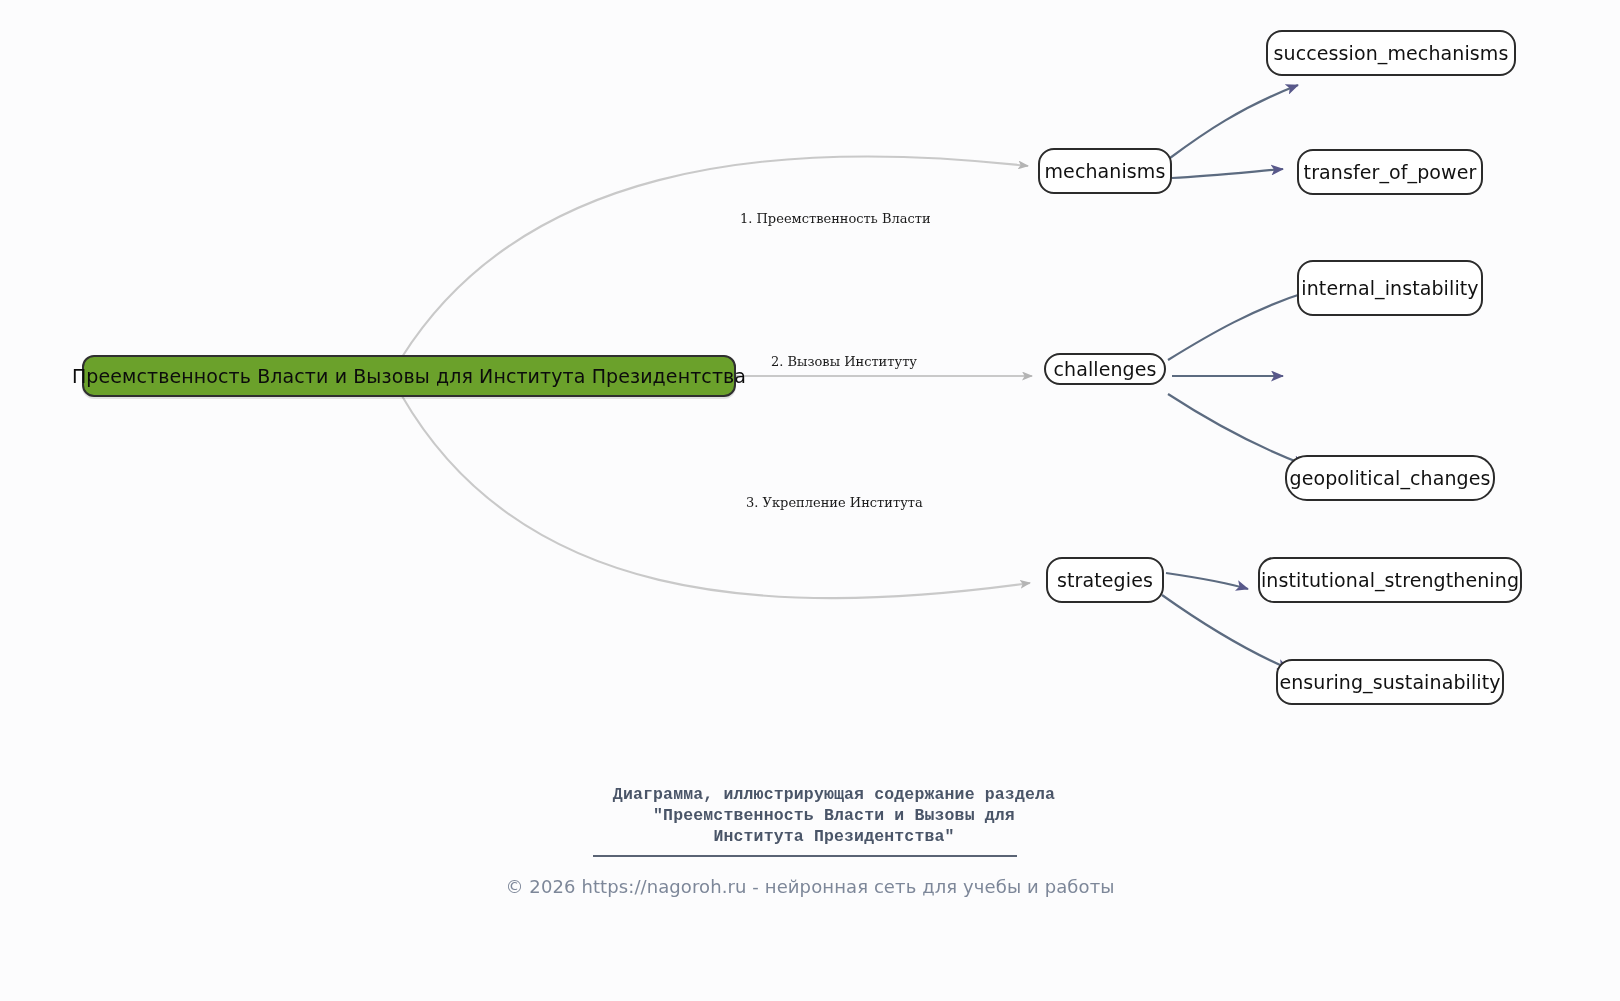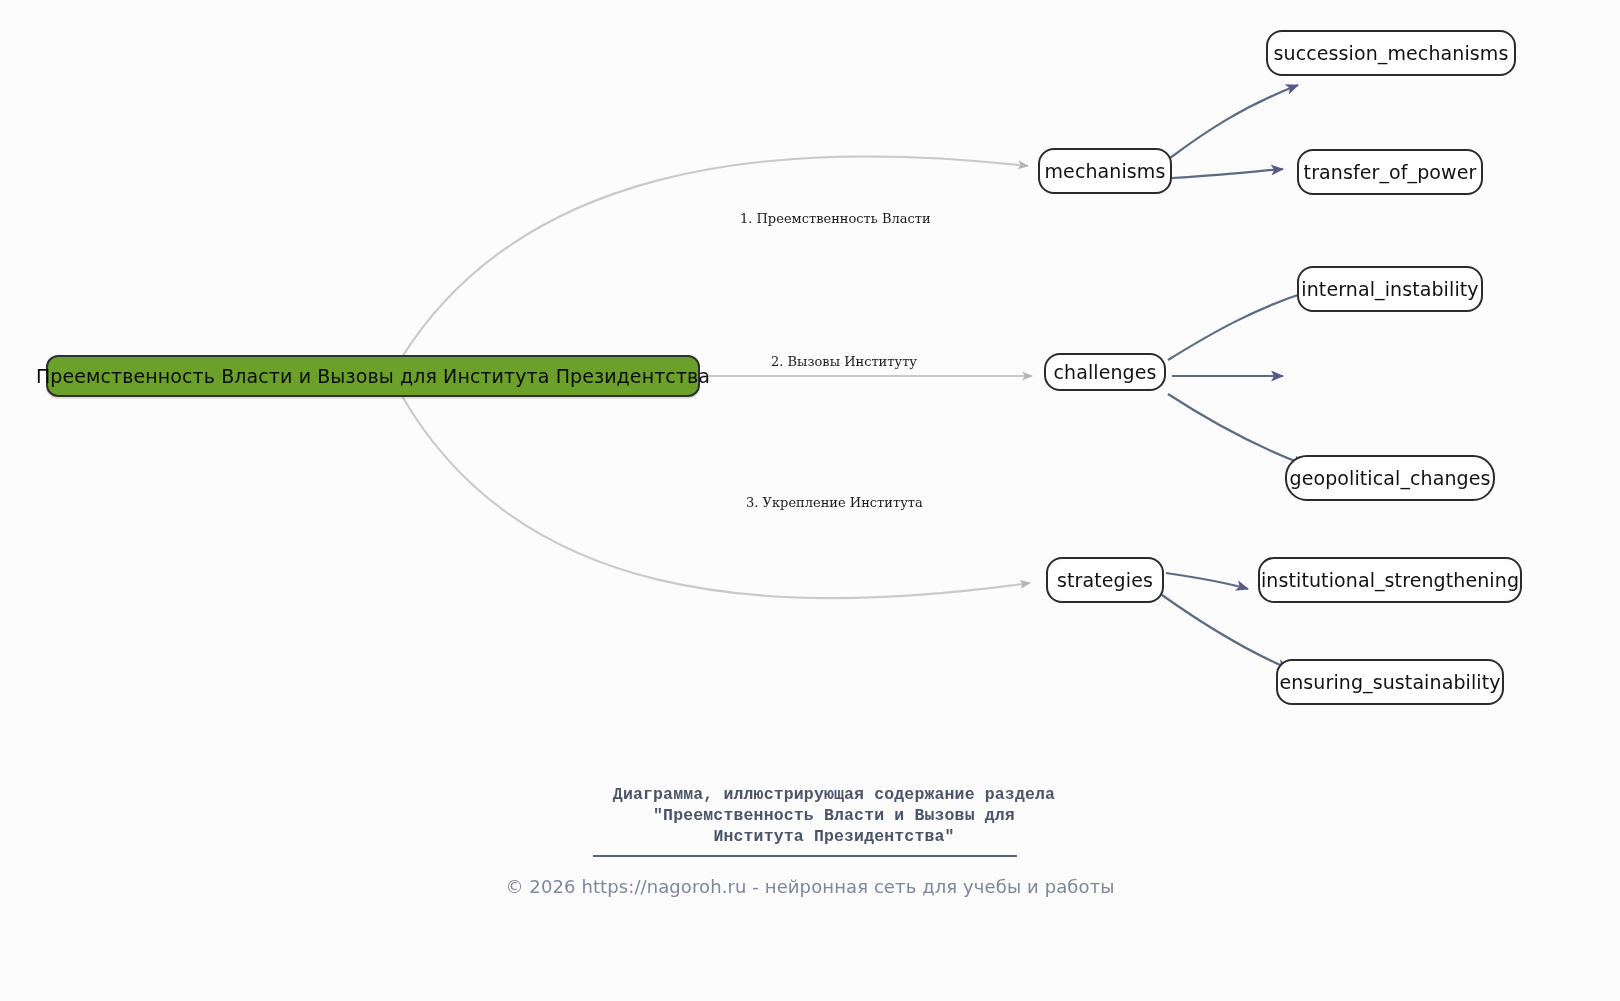--- a/index.html
+++ b/index.html
@@ -46,20 +46,21 @@
     letter-spacing: 0.1px;
     padding: 0 16px;
   }
   .node.root {
     background: #6ba12b;
     border: 2px solid #2f2f2f;
     border-radius: 12px;
     color: #0c0c0c;
     font-size: 19px;
     box-shadow: 0 2px 0 rgba(0,0,0,0.10);
+    margin-left: 36px;
   }
   .node.mid {
     border-radius: 16px;
     border-width: 2px;
   }
   .node.leaf {
     border-radius: 16px;
     border-width: 2px;
   }
   .edge-label {
@@ -137,35 +138,35 @@
     <span>Преемственность Власти и Вызовы для Института Президентства</span>
   </div>
 
   <div class="edge-label" style="left:740px; top:211px;">1. Преемственность Власти</div>
   <div class="edge-label" style="left:771px; top:354px;">2. Вызовы Институту</div>
   <div class="edge-label" style="left:746px; top:495px;">3. Укрепление Института</div>
 
   <div class="node mid" style="left:1038px; top:148px; width:134px; height:46px;">
     <span>mechanisms</span>
   </div>
-  <div class="node mid" style="left:1044px; top:353px; width:122px; height:38px;">
+  <div class="node mid" style="left:1044px; top:353px; width:122px; height:32px;">
     <span>challenges</span>
   </div>
   <div class="node mid" style="left:1046px; top:557px; width:118px; height:46px;">
     <span>strategies</span>
   </div>
 
   <div class="node leaf" style="left:1266px; top:30px; width:250px; height:46px;">
     <span>succession_mechanisms</span>
   </div>
   <div class="node leaf" style="left:1297px; top:149px; width:186px; height:46px;">
     <span>transfer_of_power</span>
   </div>
 
-  <div class="node leaf" style="left:1297px; top:266px; width:186px; height:46px;">
+  <div class="node leaf" style="left:1297px; top:260px; width:186px; height:56px;">
     <span>internal_instability</span>
   </div>
   <div class="node leaf" style="left:1285px; top:455px; width:210px; height:46px;border-radius:22px;">
     <span>geopolitical_changes</span>
   </div>
 
   <div class="node leaf" style="left:1258px; top:557px; width:264px; height:46px;">
     <span>institutional_strengthening</span>
   </div>
   <div class="node leaf" style="left:1276px; top:659px; width:228px; height:46px;">

